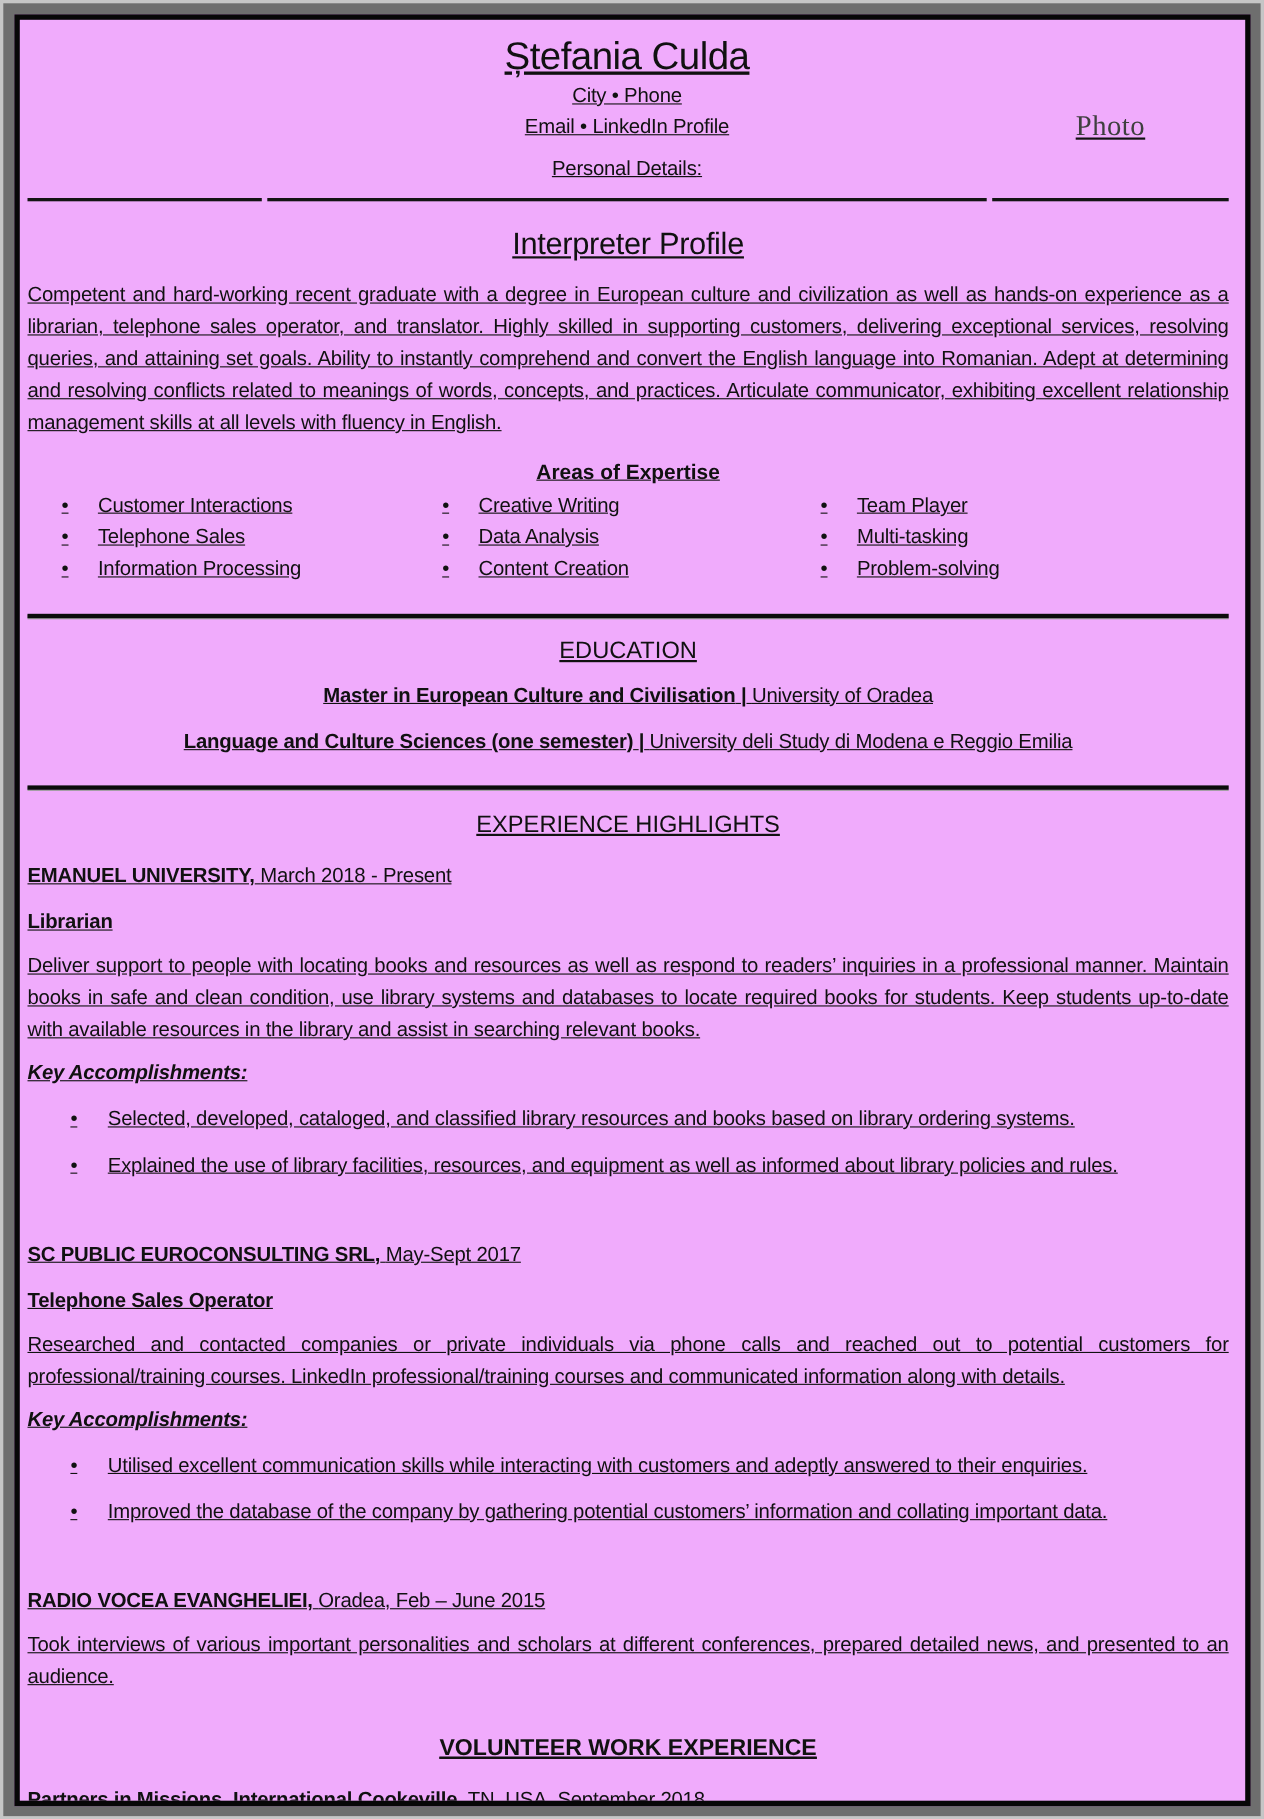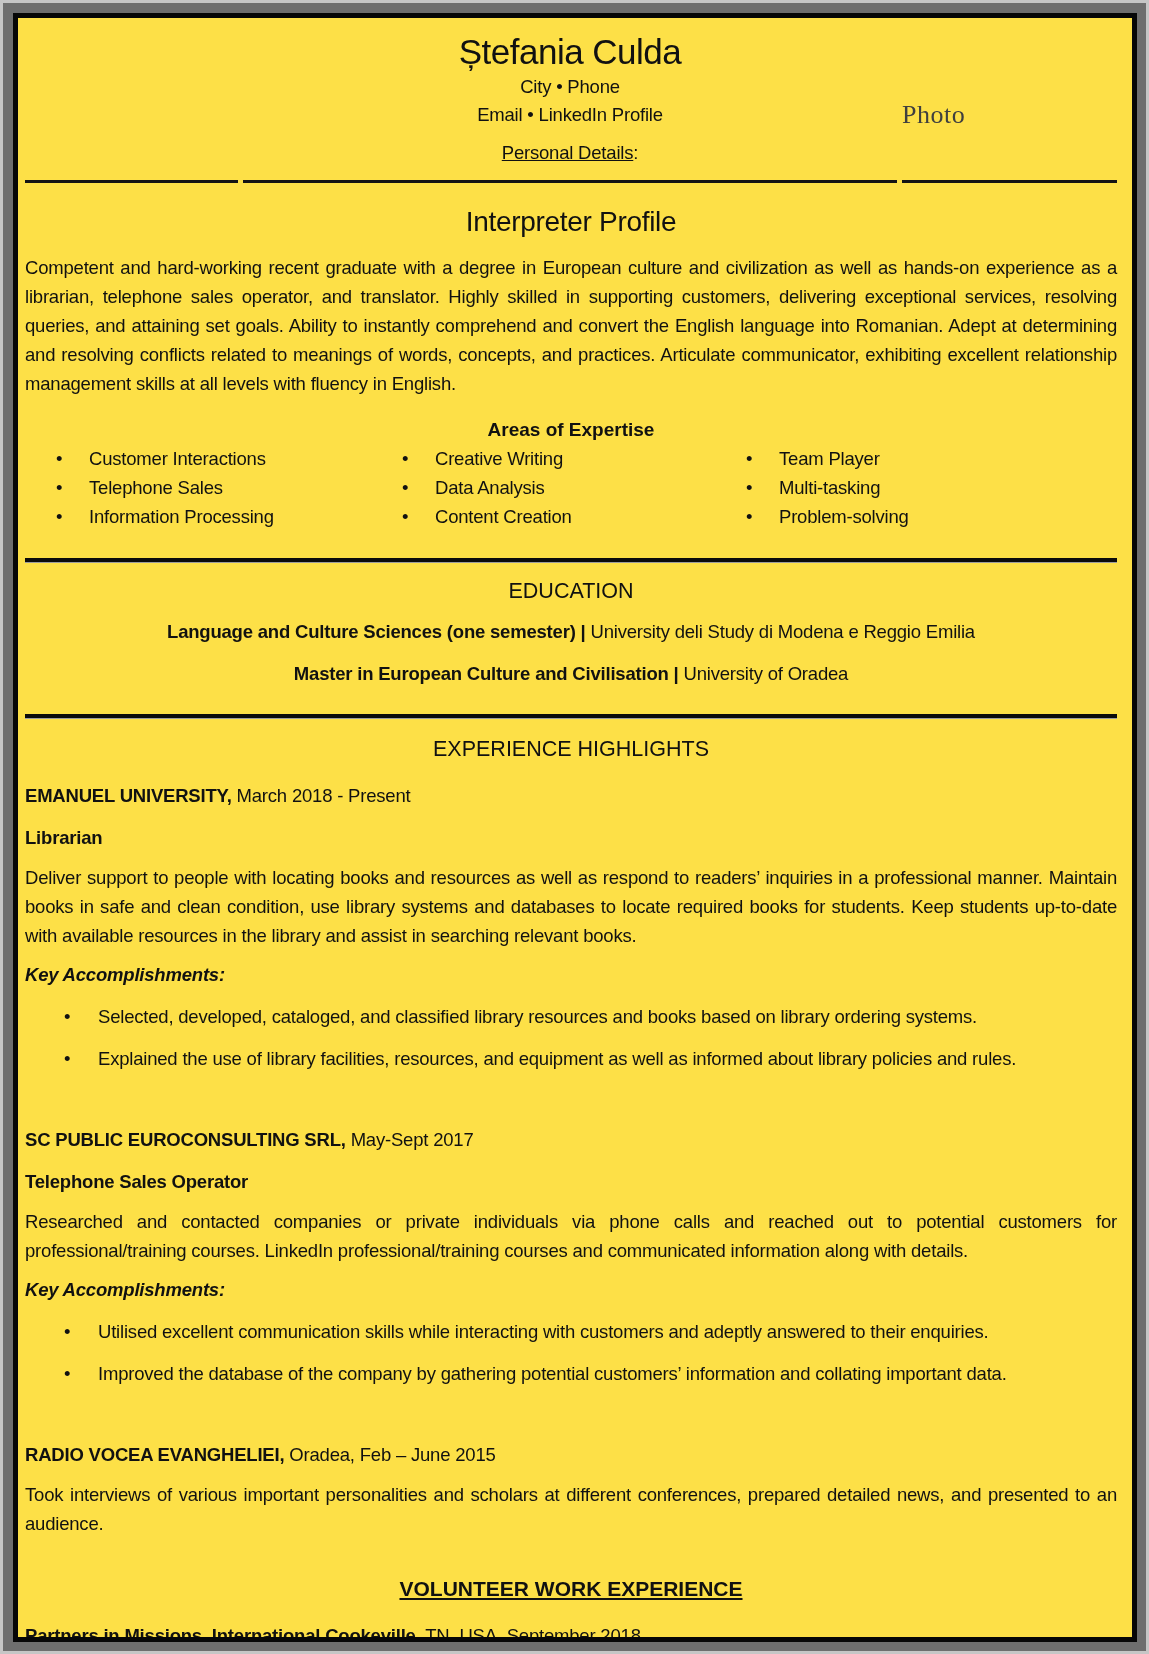--- a/index.html
+++ b/index.html
@@ -14,35 +14,36 @@
     background: #c6c6c6;
     padding: 3px;
   }
   .frame-mid {
     width: 100%; height: 100%;
     background: #6e6e6e;
     padding: 10px 9px 9px 10px;
   }
   .page {
     width: 100%; height: 100%;
-    background: #fde047;
+    background: #f0abfc;
     border: 5px solid #070707;
     padding: 2px 15px 0 7px;
     overflow: hidden;
     font-size: 18.5px;
     letter-spacing: -0.2px;
     line-height: 29px;
+    text-decoration: underline;
   }
 
   
   .header-row { display: flex; gap: 5px; }
   .hcell { border-bottom: 3px solid #141414; }
   .hcell.left  { width: 213px; }
   .hcell.center{ flex: 1; text-align: center; padding-bottom: 13px; }
-  .hcell.right { width: 215px; display: flex; align-items: center; justify-content: flex-start; padding-top: 28px; }
+  .hcell.right { width: 215px; display: flex; align-items: center; justify-content: center; padding-top: 28px; }
   .name { font-size: 35px; font-weight: 400; line-height: 42px; margin-top: 11px; letter-spacing: -0.5px; }
   .contact { line-height: 28px; }
   .pd { margin-top: 9px; }
   .pd .u { text-decoration: underline; }
   .photo-label {
     font-family: "Liberation Serif", serif;
     font-size: 26px; color: #3f3f3f; letter-spacing: 0.5px;
   }
 
   
@@ -148,28 +149,28 @@
           <div class="x-item">
               <span class="x-dot">•</span>
               <span>Problem-solving</span>
             </div>
         </div>
       </div>
 
       <div class="rule rule-1"></div>
       <div class="section-title edu-title">EDUCATION</div>
       <div class="edu-line">
+        <span class="b">Master in European Culture and Civilisation</span>
+        <span class="b">|</span>
+        <span>University of Oradea</span>
+      </div>
+      <div class="edu-line">
         <span class="b">Language and Culture Sciences (one semester)</span>
         <span class="b">|</span>
         <span>University deli Study di Modena e Reggio Emilia</span>
-      </div>
-      <div class="edu-line">
-        <span class="b">Master in European Culture and Civilisation</span>
-        <span class="b">|</span>
-        <span>University of Oradea</span>
       </div>
 
       <div class="rule rule-2"></div>
       <div class="section-title xp-title">EXPERIENCE HIGHLIGHTS</div>
 
       <div class="job">
         <div class="job-head">
           <span class="b">EMANUEL UNIVERSITY,</span>
           <span>March 2018 - Present</span>
         </div>

